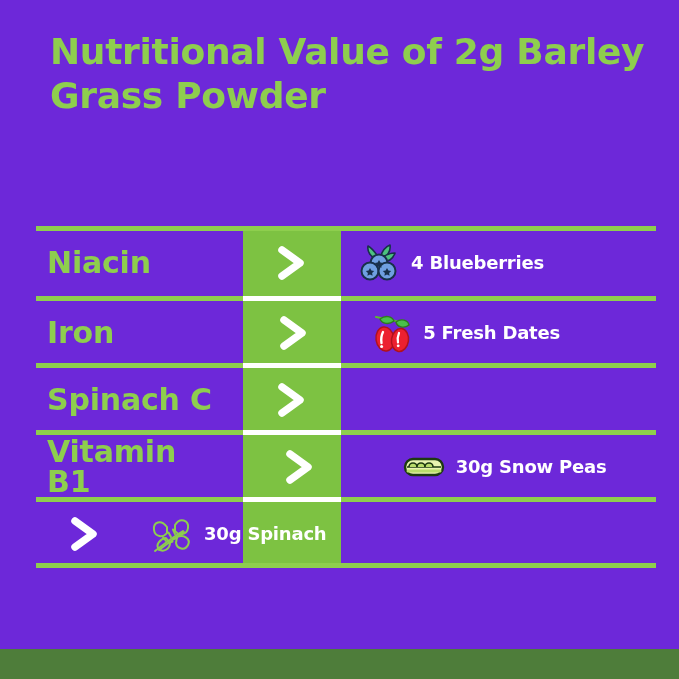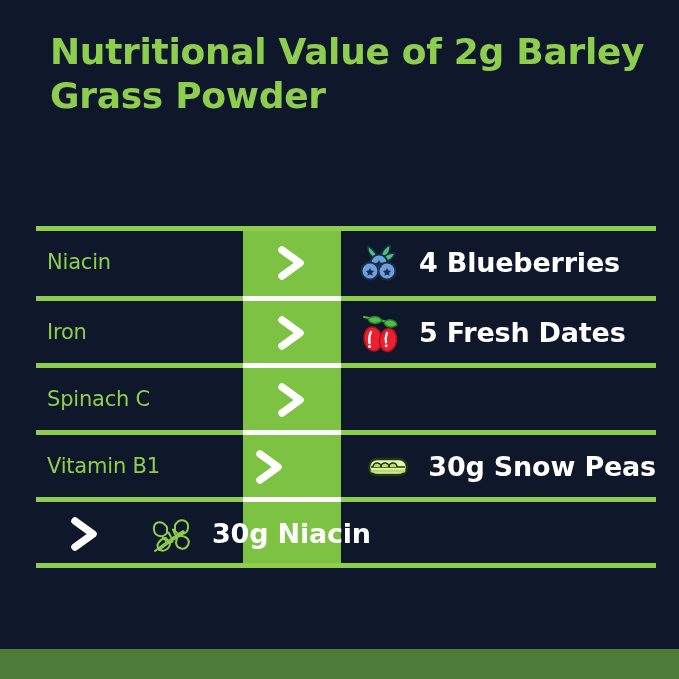--- a/index.html
+++ b/index.html
@@ -10,21 +10,21 @@
     width: 679px;
     height: 679px;
     background: #4e7d3a;
     font-family: "DejaVu Sans", sans-serif;
     overflow: hidden;
   }
   .poster {
     position: relative;
     width: 679px;
     height: 649px;
-    background: #0f172a;
+    background: #6d28d9;
   }
 
   
   .title {
     position: absolute;
     left: 50px;
     top: 30px;
     width: 600px;
     font-family: "DejaVu Sans", sans-serif;
     font-size: 36px;
@@ -84,22 +84,22 @@
     width: 620px;
     height: 67px;
     display: flex;
     align-items: center;
   }
 
   .cell-nutrient {
     width: 207px;
     padding-left: 11px;
     box-sizing: border-box;
-    font-size: 21px;
-    font-weight: normal;
+    font-size: 30px;
+    font-weight: bold;
     color: #8ece4e;
     letter-spacing: -0.2px;
     line-height: 1;
   }
 
   .cell-arrow {
     width: 98px;
     display: flex;
     align-items: center;
     justify-content: center;
@@ -116,22 +116,22 @@
   .equiv-icon {
     width: 52px;
     height: 46px;
     flex: 0 0 52px;
     display: flex;
     align-items: center;
     justify-content: center;
   }
 
   .equiv-label {
-    margin-left: 14px;
-    font-size: 27px;
+    margin-left: 6px;
+    font-size: 18px;
     font-weight: bold;
     color: #ffffff;
     letter-spacing: -0.2px;
     line-height: 1;
     white-space: nowrap;
   }
 </style>
 </head>
 <body>
 
@@ -172,21 +172,21 @@
             </svg>
           </span>
           <span class="equiv-label">4 Blueberries</span>
         </div>
       </div>
 
       <div class="divider" style="top:70px;">
           <span class="seg-white"></span>
         </div>
 
-      <div class="row" style="top:73px;">
+      <div class="row" style="top:73px;gap:12px;">
         <div class="cell-nutrient">Iron</div>
         <div class="cell-arrow">
           <svg width="46" height="46" viewBox="0 0 46 46">
             <polyline points="13,10 31,23 13,36" fill="none" stroke="#ffffff" stroke-width="7.5" stroke-linecap="round" stroke-linejoin="round"></polyline>
           </svg>
         </div>
         <div class="cell-equiv">
           <span class="equiv-icon">
             <svg width="50" height="46" viewBox="0 0 50 46">
 
@@ -267,21 +267,21 @@
                 <path d="M8 40 C17 33 26 26 36 20"></path>
                 <path d="M12 39 C20 33 28 27 37 21"></path>
                 <path d="M19 30 l-3 -4"></path>
                 <path d="M24 26 l-2.5 -4.5"></path>
                 <path d="M28 23 l-2 -4.5"></path>
                 <path d="M22 32 l3.5 -1.5"></path>
                 <path d="M26 28 l4 -1"></path>
               </g>
             </svg>
           </span>
-          <span class="equiv-label">30g Niacin</span>
+          <span class="equiv-label">30g Spinach</span>
         </div>
       </div>
 
       <div class="divider" style="top:337px;"></div>
 
     </div>
   </div>
 </div>
 
 </body></html>

